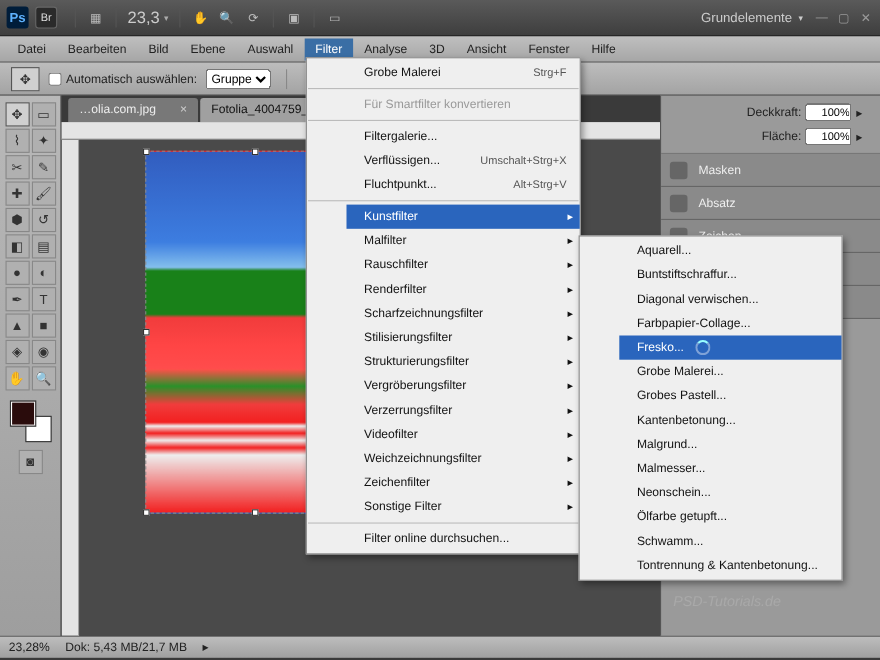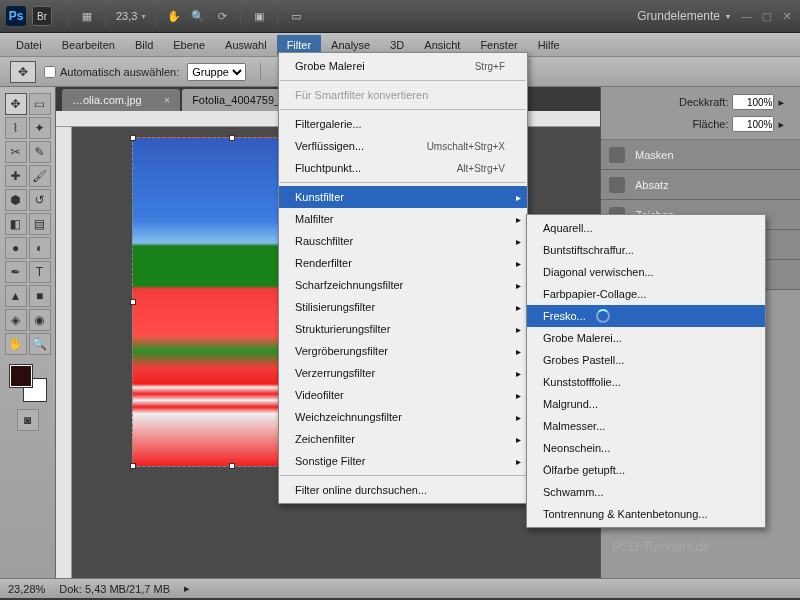--- a/index.html
+++ b/index.html
@@ -2,21 +2,21 @@
 <html><head>
 <meta charset="utf-8">
 <style>
 * { margin:0; padding:0; box-sizing:border-box; font-family:"Segoe UI",Tahoma,sans-serif; font-size:11px; user-select:none; }
 body { background:#3a3a3a; width:800px; height:600px; overflow:hidden; position:relative; }
 .top-bar { height:28px; background:linear-gradient(#5a5a5a,#3e3e3e); display:flex; align-items:center; padding:16px 6px; border-bottom:1px solid #222; }
 .app-icon { width:20px; height:20px; background:#001d3a; border-radius:3px; display:flex; align-items:center; justify-content:center; color:#5fb3ff; font-weight:bold; font-size:12px; margin-right:6px; }
 .br-icon { width:20px; height:20px; background:#2a2a2a; border:1px solid #666; border-radius:3px; display:flex; align-items:center; justify-content:center; color:#ddd; font-size:10px; margin-right:10px; }
 .top-sep { width:1px; height:18px; background:#555; margin:0 6px; }
 .top-btn { width:20px; height:20px; display:flex; align-items:center; justify-content:center; color:#bbb; margin:0 2px; cursor:pointer; }
-.zoom-lbl { color:#ccc; font-size:11px; margin:0 4px; display:flex; align-items:center;text-align:center; }
+.zoom-lbl { color:#ccc; font-size:15px; margin:0 4px; display:flex; align-items:center;text-align:center; }
 .zoom-lbl::after { content:"▾"; font-size:8px; margin-left:4px; color:#aaa; }
 .wksp { margin-left:auto; color:#ccc; font-size:12px; display:flex; align-items:center; }
 .wksp::after { content:"▾"; font-size:8px; margin-left:6px; }
 .win-ctrl { margin-left:10px; display:flex; gap:6px; color:#999; }
 .win-ctrl span { width:14px; text-align:center; cursor:pointer; }
 .menu-bar { height:24px; background:linear-gradient(#bfbfbf,#a6a6a6); display:flex; align-items:center; padding:0 6px; border-bottom:1px solid #888; }
 .menu-item { padding:4px 10px; color:#222; cursor:pointer; }
 .menu-item.active { background:#3a6ea5; color:#fff; }
 .opt-bar { height:30px; background:linear-gradient(#bdbdbd,#a3a3a3); display:flex; align-items:center; padding:0 10px; border-bottom:1px solid #777; gap:8px; }
 .opt-bar label { color:#222; font-size:11px; display:flex; align-items:center; gap:4px; }
@@ -48,21 +48,21 @@
 .panel-row { display:flex; align-items:center; gap:4px; height:22px; color:#222; font-size:10px; }
 .panel-row .lbl { margin-left:auto; }
 .panel-row input { width:42px; height:16px; font-size:10px; text-align:right; }
 .collapsed { height:30px; background:#8a8a8a; border-bottom:1px solid #666; display:flex; align-items:center; padding:0 8px; color:#eee; font-size:10px; gap:10px;text-align:right; }
 .collapsed .ico { width:16px; height:16px; background:#666; border-radius:3px; }
 .status-bar { height:20px; background:linear-gradient(#bdbdbd,#a0a0a0); display:flex; align-items:center; padding:0 8px; font-size:10px; color:#222; gap:14px; border-top:1px solid #777; }
 .watermark { position:absolute; right:90px; bottom:24px; color:rgba(255,255,255,.15); font-size:13px; font-style:italic; }
 
 
 .dropdown { position:absolute; background:#efefef; border:1px solid #888; box-shadow:2px 3px 6px rgba(0,0,0,.4); z-index:100; min-width:240px; padding:2px 0; }
-.ditem { height:22px; display:flex; align-items:center; padding:0 22px 0 16px; color:#111; cursor:pointer; position:relative; white-space:nowrap; }
+.ditem { height:22px; display:flex; align-items:center; padding:0 12px 0 16px; color:#111; cursor:pointer; position:relative; white-space:nowrap;margin-left:36px; }
 .ditem.hl { background:#2a65bd; color:#fff; }
 .ditem.dis { color:#999; }
 .ditem .sc { margin-left:auto; font-size:10px; color:#555; }
 .ditem.sub::after { content:"▸"; position:absolute; right:6px; font-size:10px; }
 .ditem.hl.sub::after { color:#fff; }
 .dsep { height:1px; background:#bbb; margin:3px 1px; }
 .spinner { display:inline-block; width:14px; height:14px; border:2px solid rgba(255,255,255,.4); border-top-color:#9ff; border-radius:50%; margin-left:10px; animation:spin 1s linear infinite; }
 @keyframes spin { to { transform:rotate(360deg); } }
 </style>
 </head>
@@ -335,21 +335,21 @@
       <span>Fresko...</span>
       <span class="spinner"></span>
     </div>
     <div class="ditem">
       <span>Grobe Malerei...</span>
     </div>
     <div class="ditem">
       <span>Grobes Pastell...</span>
     </div>
     <div class="ditem">
-      <span>Kunststofffolie...</span>
+      <span>Kantenbetonung...</span>
     </div>
     <div class="ditem">
       <span>Malgrund...</span>
     </div>
     <div class="ditem">
       <span>Malmesser...</span>
     </div>
     <div class="ditem">
       <span>Neonschein...</span>
     </div>

